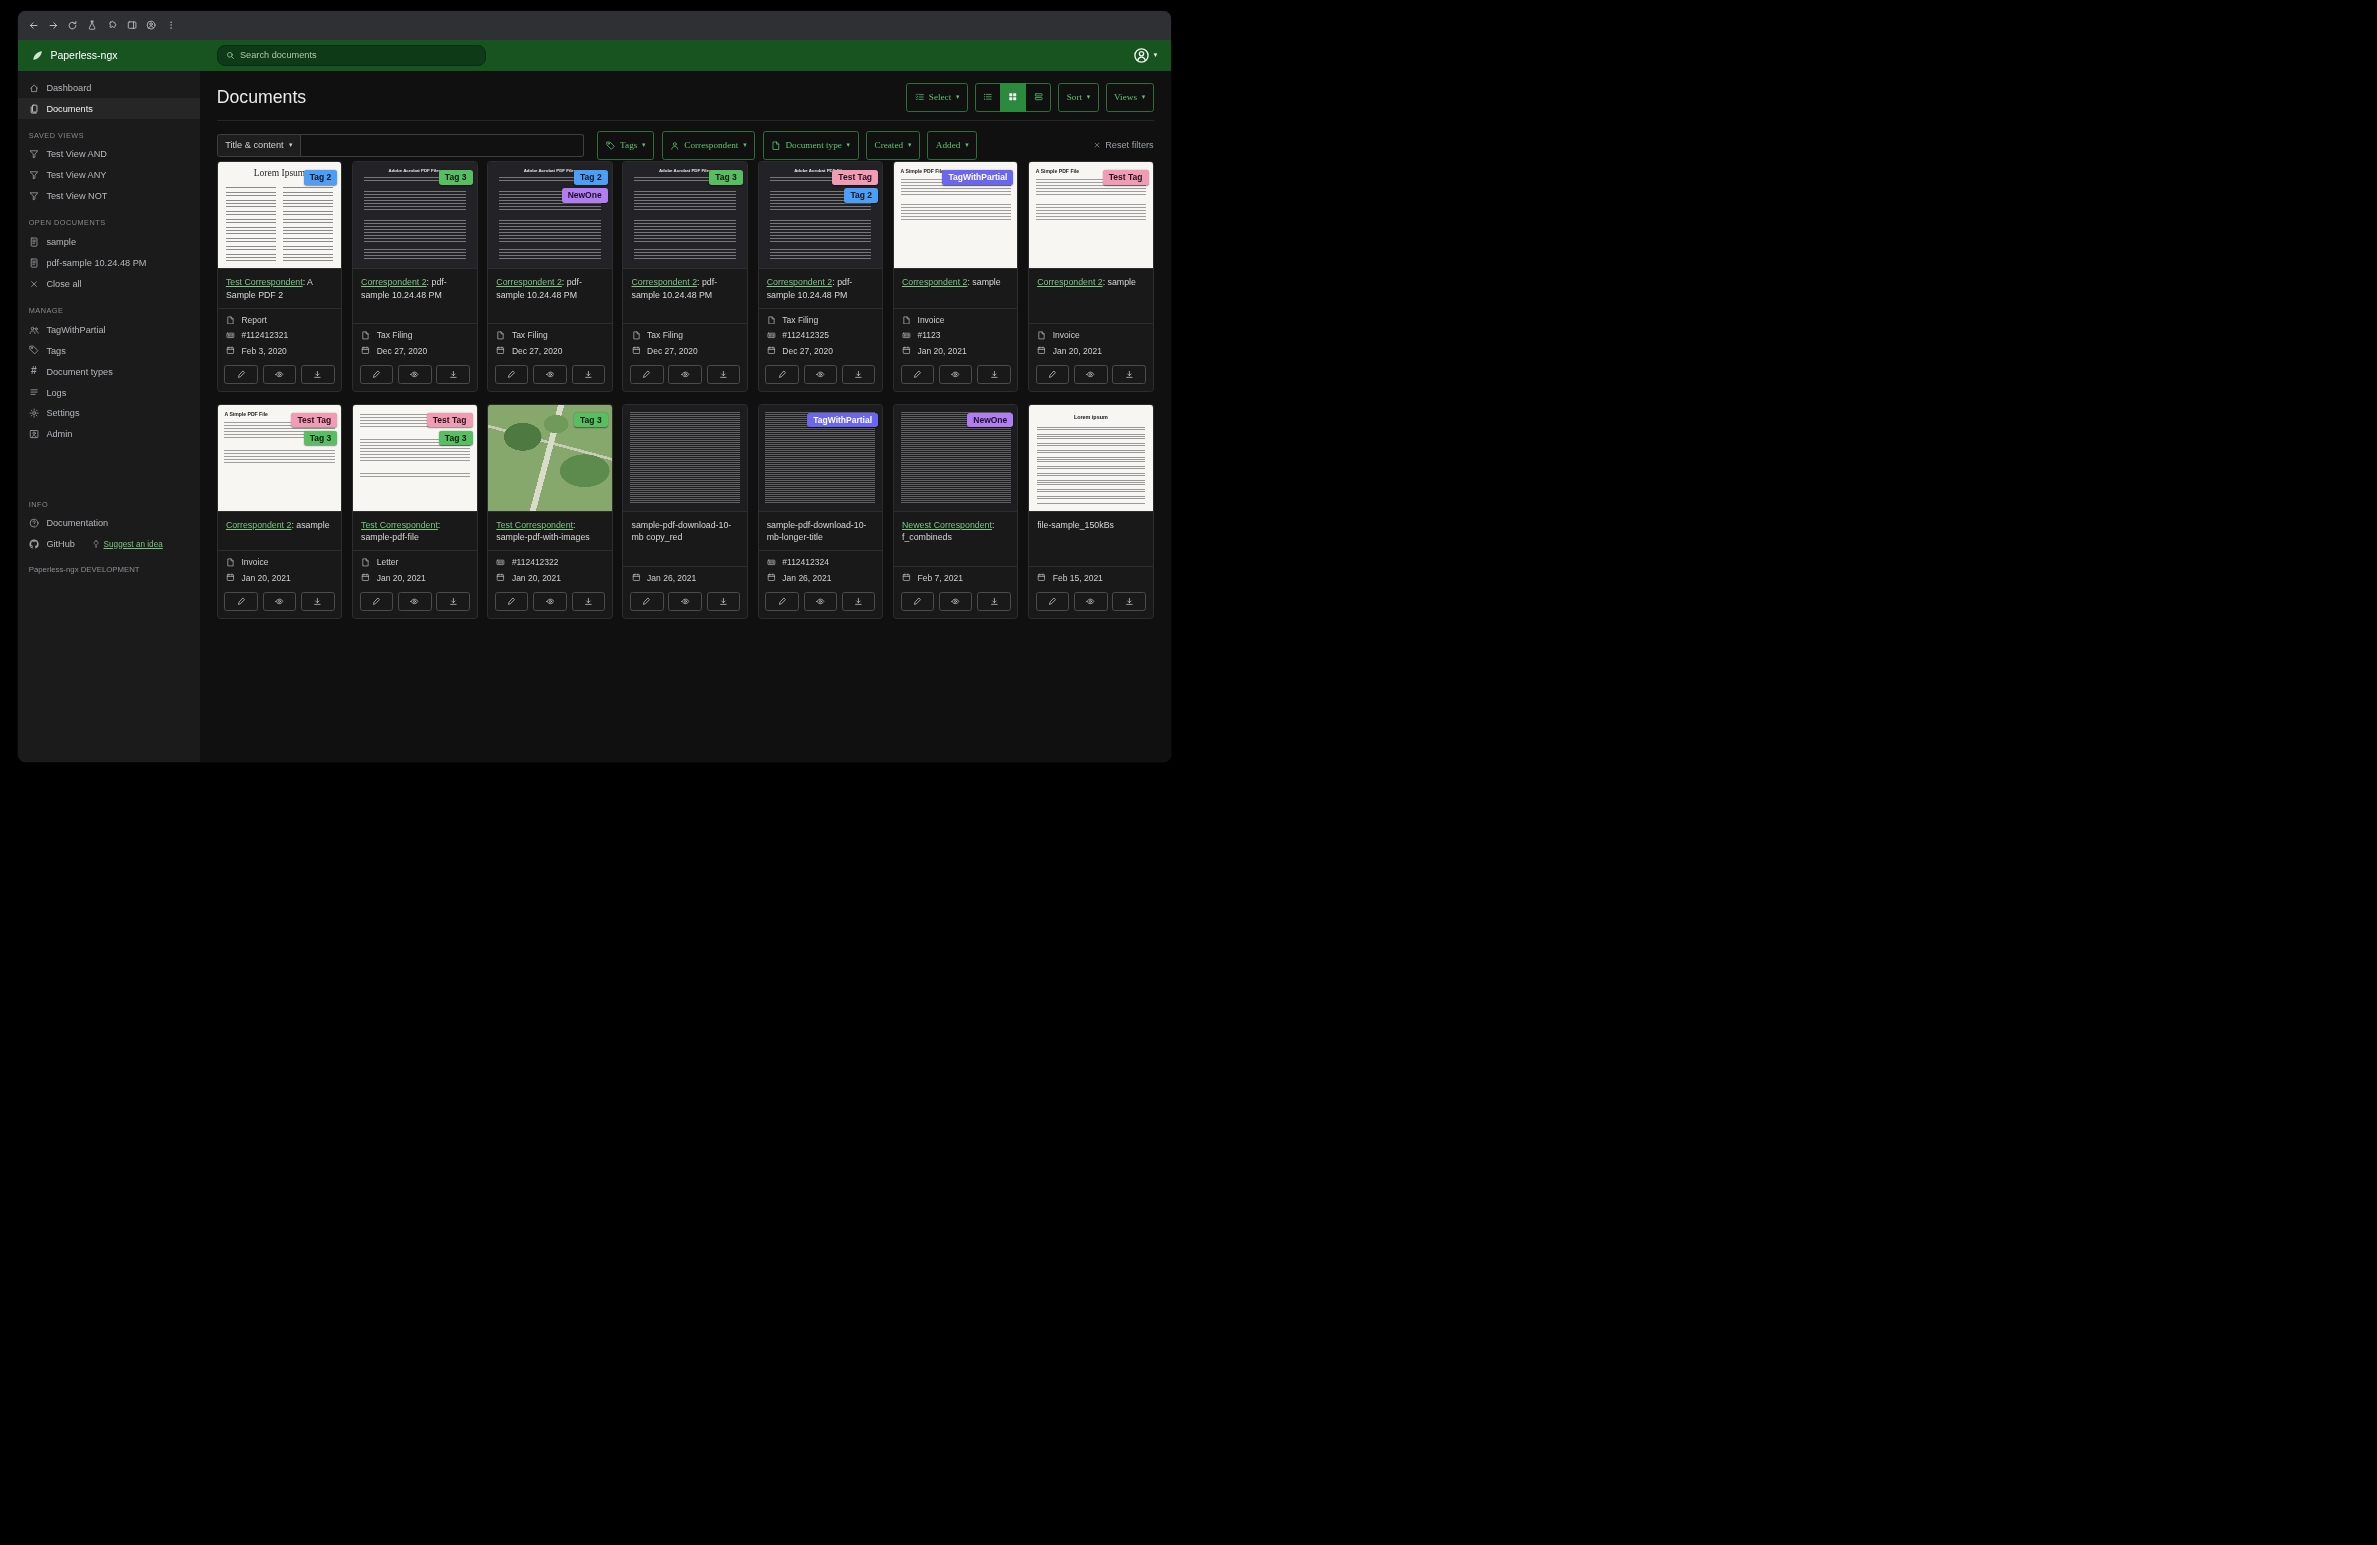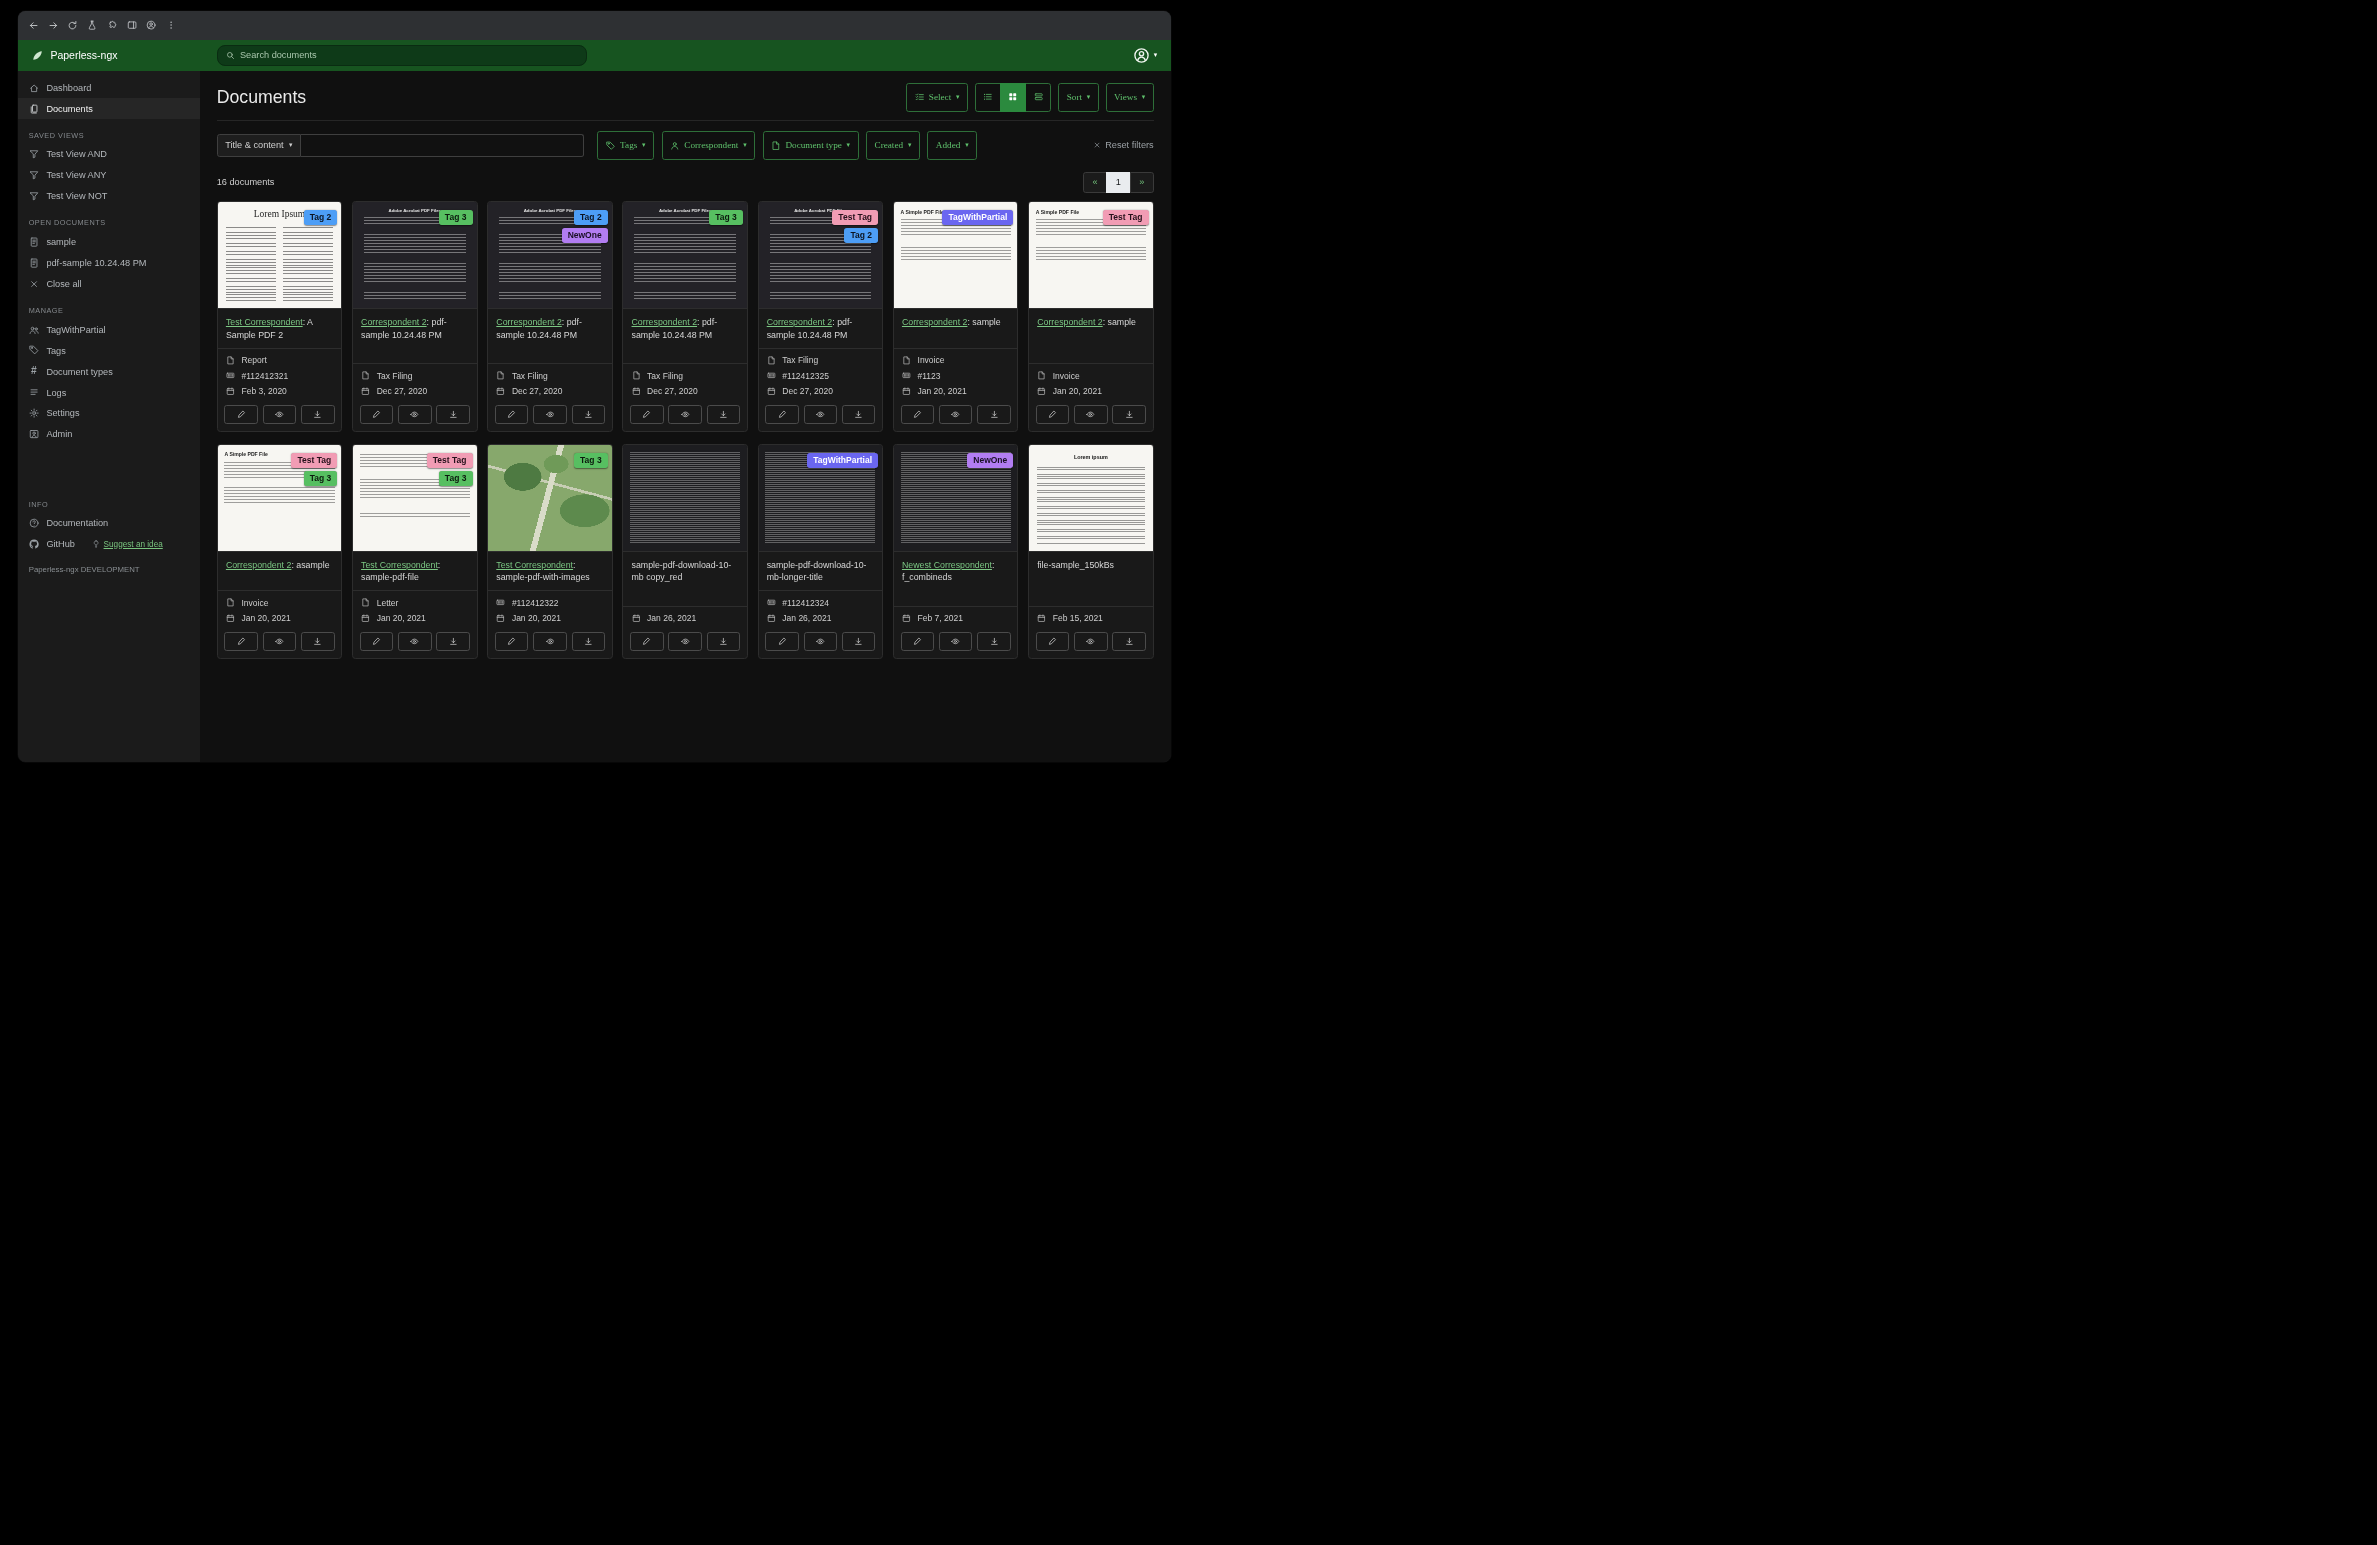--- a/index.html
+++ b/index.html
@@ -36,21 +36,21 @@
   .urlbar .ic { font-size: 9.2px; color: #b6b9bd; }
   .url { flex: 1; letter-spacing: 0.1px; }
   .chrome-right { display: flex; gap: 9.5px; align-items: center; color: #c7cacd; }
   .chrome-right .ic { font-size: 10.2px; cursor: pointer; }
 
   
   .appbar { height: 31px; background: #175420; display: flex; align-items: center; padding: 0 13.6px; flex: none; }
   .brand { display: flex; align-items: center; gap: 6.1px; color: #fff; font-size: 10.5px; width: 186px; cursor: pointer; }
   .brand .ic { font-size: 13px; color: #cfe7d0; }
   .search-box { display: flex; align-items: center; gap: 5.4px; background: #0e3a18; border: 0.7px solid #0a2c12;
-    border-radius: 8px; height: 21px; padding: 0 7.5px; width: 370px; }
+    border-radius: 8px; height: 21px; padding: 0 7.5px; width: 269px; }
   .search-box .ic { font-size: 8.8px; color: #b8d2bc; }
   .search-box input { flex: 1; background: transparent; border: none; outline: none; color: #fff;
     font-size: 9.2px; font-family: inherit; }
   .search-box input::placeholder { color: #a9c6ad; }
   .userwrap { margin-left: auto; display: flex; align-items: center; gap: 4.1px; color: #fff; cursor: pointer; }
   .userwrap .ic { font-size: 17px; color: #eef4ee; }
   .caret { font-size: 6.8px; line-height: 1; }
 
   
   .content { flex: 1; display: flex; min-height: 0; background: #101010; }
@@ -530,28 +530,20 @@
           <button class="reset">
             <span class="ic">
                 <svg viewBox="0 0 16 16" fill="none" stroke="currentColor" stroke-width="1.3" stroke-linecap="round" stroke-linejoin="round">
                   <path d="m4.2 4.2 7.6 7.6M11.8 4.2l-7.6 7.6"></path>
                 </svg>
               </span>
             <span>Reset filters</span>
           </button>
         </div>
 
-        <div class="count-row">
-          <span class="count">16 documents</span>
-          <div class="pager">
-            <button class="pg">«</button>
-            <button class="pg current">1</button>
-            <button class="pg">»</button>
-          </div>
-        </div>
 
         <div class="grid" id="grid">
             <article class="card">
     <div class="thumb kind-lorem">
       <div class="page">
         <div class="page-head">Lorem Ipsum</div>
         <div class="page-lines"></div>
       </div>
       <div class="tags">
                   <span class="badge" style="background: rgb(77, 158, 246); color: rgb(12, 20, 32);">Tag 2</span>

